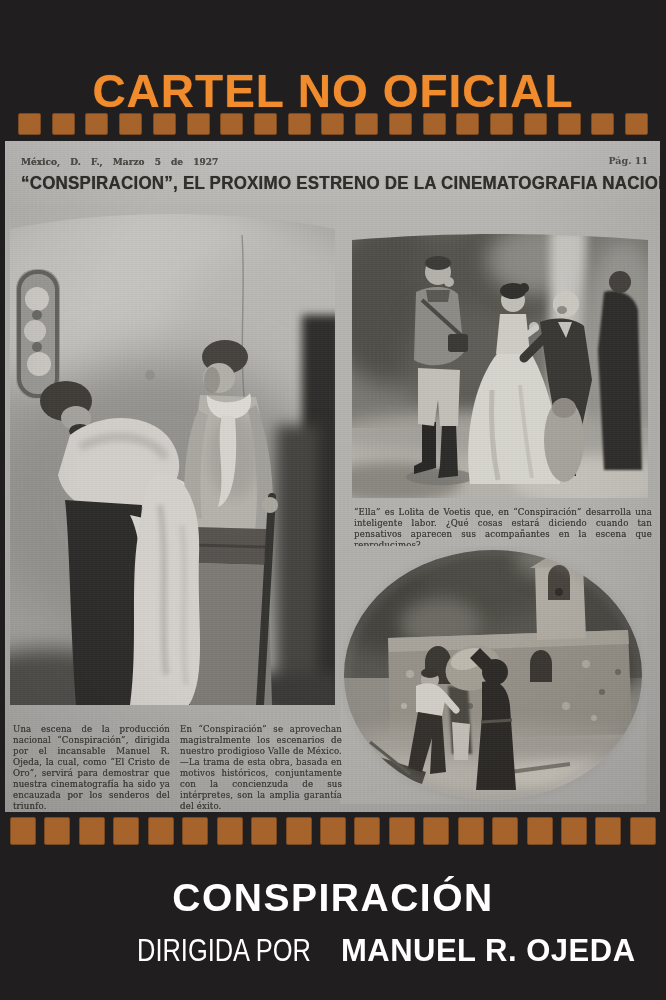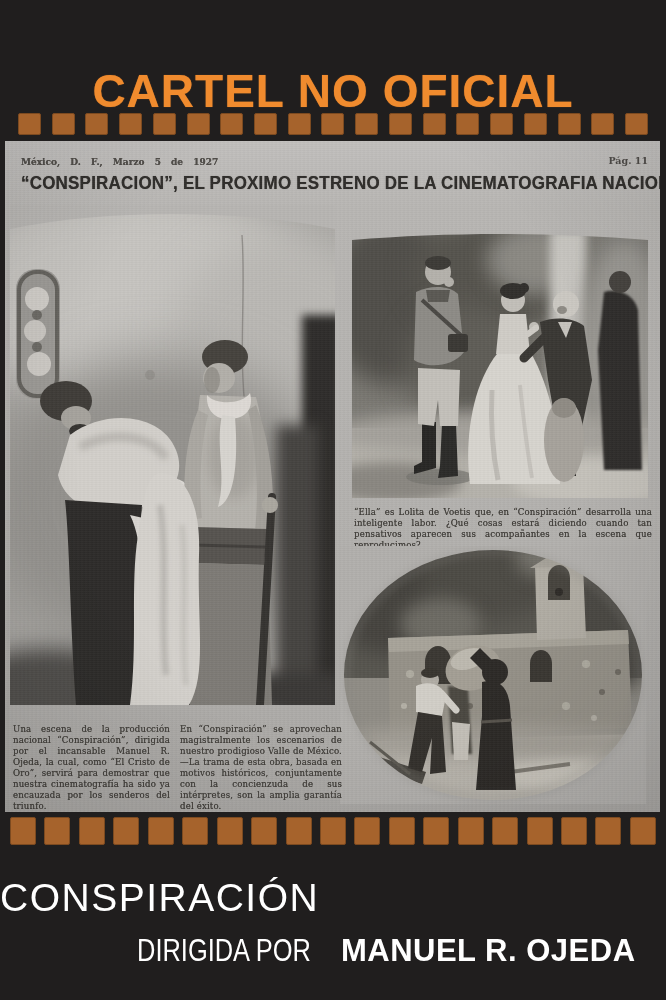--- a/index.html
+++ b/index.html
@@ -59,22 +59,22 @@
   .news-caption{
     font-family:"DejaVu Serif",serif;font-size:8.6px;line-height:11px;
     color:#43403c;text-align:justify;text-shadow:0 0 .5px rgba(67,64,60,.9);
     letter-spacing:.15px;
   }
   .caption-right{position:absolute;left:349px;top:366px;width:298px;}
   .caption-col1{position:absolute;left:8px;top:583px;width:157px;}
   .caption-col2{position:absolute;left:175px;top:583px;width:162px;}
   
   .movie-title{
-    position:absolute;top:876px;left:0;width:666px;text-align:left;
-    color:#fff;font-weight:normal;font-size:39px;letter-spacing:1.5px;
+    position:absolute;top:876px;left:0;width:666px;text-align:center;
+    color:#fff;font-weight:bold;font-size:39px;letter-spacing:1.5px;
   }
   .credit{
     position:absolute;top:933px;left:0;width:666px;text-align:center;
     color:#fff;font-size:31px;white-space:nowrap;padding-left:44px;
   }
   .credit .prefix{display:inline-block;transform:scaleX(.82);transform-origin:center;font-weight:normal;letter-spacing:0;margin-right:2px;}
   .credit .name{font-weight:bold;letter-spacing:.5px;}
 </style>
 </head>
 <body>

